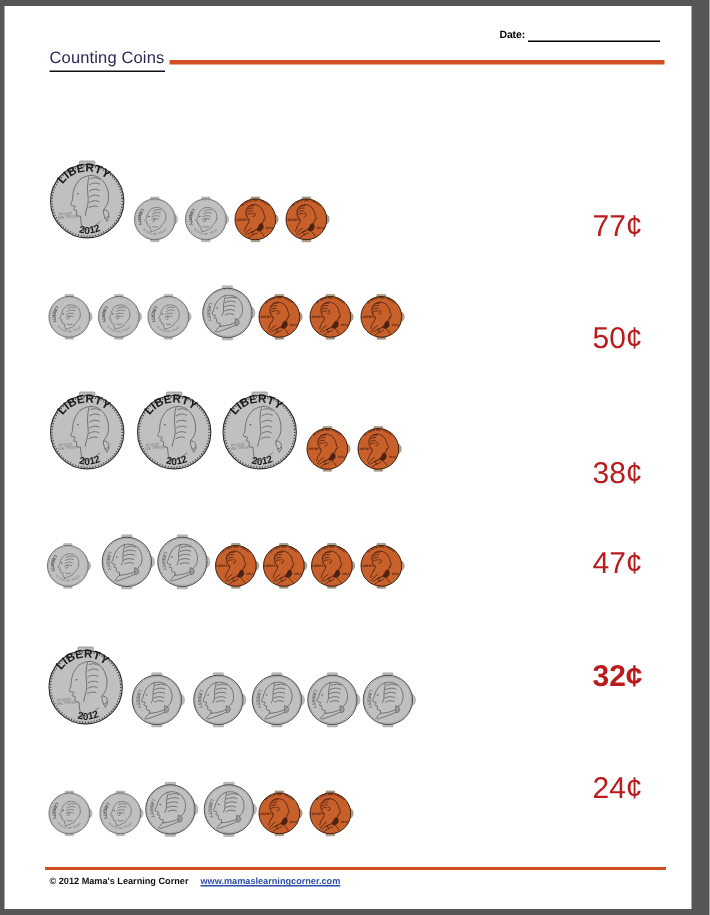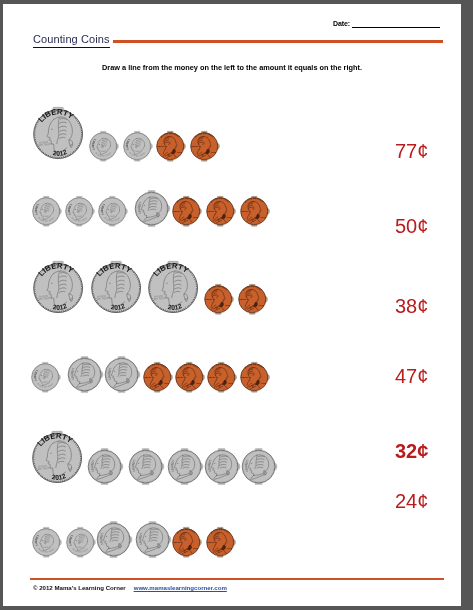--- a/index.html
+++ b/index.html
@@ -22,21 +22,20 @@
 <body>
 
 <div class="page">
   <div class="date-row">
     <span class="date-label">Date:</span>
     <span class="date-line"></span>
   </div>
   <div class="title">Counting Coins</div>
   <div class="title-rule"></div>
   <div class="instr">
-    <div>Draw a line from the money on the left to the amount it equals on the right.</div>
   </div>
   <svg width="0" height="0" style="position:absolute" aria-hidden="true">
       <defs>
     <g id="coin-quarter">
           <rect x="40" y="-1.5" width="20" height="5" rx="1.5" fill="#bdbdbd" stroke="#8f8f8f" stroke-width="1"></rect>
           <circle cx="50" cy="50" r="47" fill="#c0c0c0" stroke="#2f2f2f" stroke-width="1.4"></circle>
           <g transform="rotate(-5 50 50)">
             <circle cx="50" cy="50" r="45" fill="none" stroke="#4a4a4a" stroke-width="1.9" stroke-dasharray="1.4 2.3"></circle>
             <path id="libq" d="M12.83 42.10A38 38 0 0 1 86.53 39.53" fill="none"></path>
             <text font-size="15" font-family="Liberation Sans, sans-serif" font-weight="bold" fill="#1a1a1a"><textPath href="#libq" startOffset="50%" text-anchor="middle">LIBERTY</textPath></text>
@@ -195,21 +194,21 @@
         </svg>
         <svg class="coin" viewBox="-6 -6 112 112" style="left:140.88px;top:254.88px;width:58.24000000000001px;height:58.24000000000001px">
           <use href="#coin-quarter"></use>
         </svg>
         <svg class="coin" viewBox="-6 -6 112 112" style="left:199.26px;top:279.26px;width:32.480000000000004px;height:32.480000000000004px">
           <use href="#coin-penny"></use>
         </svg>
         <svg class="coin" viewBox="-6 -6 112 112" style="left:233.26px;top:279.26px;width:32.480000000000004px;height:32.480000000000004px">
           <use href="#coin-penny"></use>
         </svg>
-        <div class="answer" style="left: 392px; top: 292px;">38¢</div>
+        <div class="answer" style="left: 392px; top: 302px;">38¢</div>
       </div>
       <div>
         <svg class="coin" viewBox="-6 -6 112 112" style="left:26.26px;top:357.26px;width:32.480000000000004px;height:32.480000000000004px">
           <use href="#coin-dime"></use>
         </svg>
         <svg class="coin" viewBox="-6 -6 112 112" style="left:61.9px;top:350.9px;width:39.2px;height:39.2px">
           <use href="#coin-nickel"></use>
         </svg>
         <svg class="coin" viewBox="-6 -6 112 112" style="left:98.9px;top:350.9px;width:39.2px;height:39.2px">
           <use href="#coin-nickel"></use>
@@ -261,20 +260,20 @@
         </svg>
         <svg class="coin" viewBox="-6 -6 112 112" style="left:129.9px;top:515.9px;width:39.2px;height:39.2px">
           <use href="#coin-nickel"></use>
         </svg>
         <svg class="coin" viewBox="-6 -6 112 112" style="left:167.26px;top:522.26px;width:32.480000000000004px;height:32.480000000000004px">
           <use href="#coin-penny"></use>
         </svg>
         <svg class="coin" viewBox="-6 -6 112 112" style="left:201.26px;top:522.26px;width:32.480000000000004px;height:32.480000000000004px">
           <use href="#coin-penny"></use>
         </svg>
-        <div class="answer" style="left: 392px; top: 487px;">24¢</div>
+        <div class="answer" style="left: 392px; top: 512px;">24¢</div>
       </div>
     </div>
   <div class="footer-rule"></div>
   <div class="footer">
     <span>© 2012 Mama's Learning Corner</span><span style="display:inline-block;width:8px"></span><a>www.mamaslearningcorner.com</a>
   </div>
 </div>
 
 </body></html>

